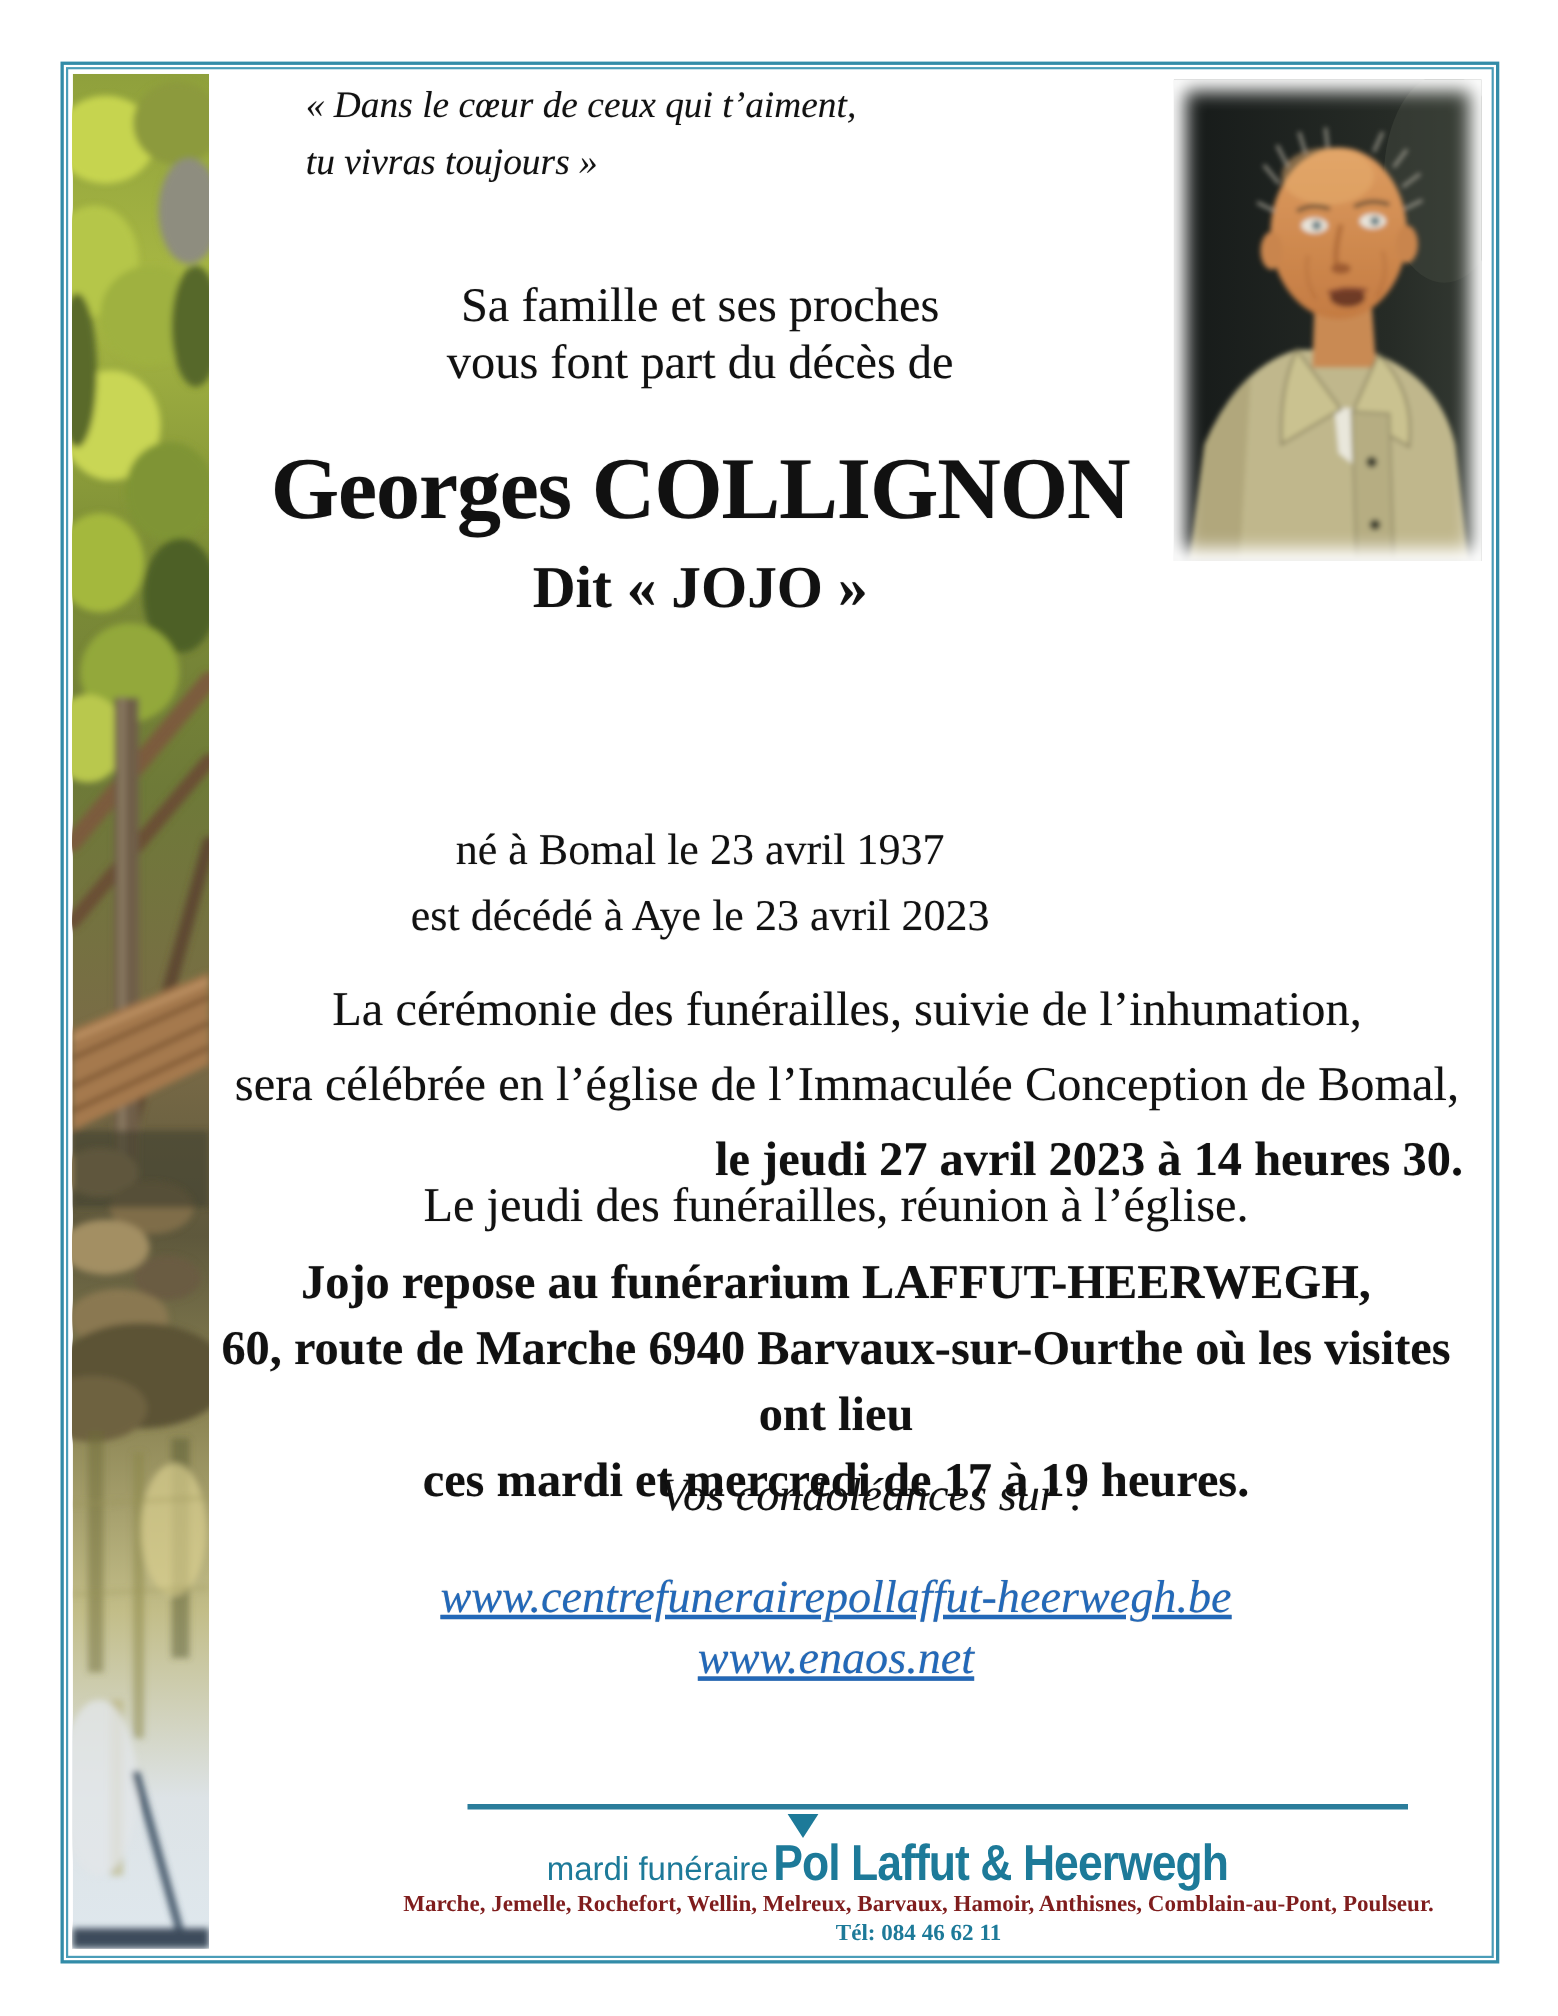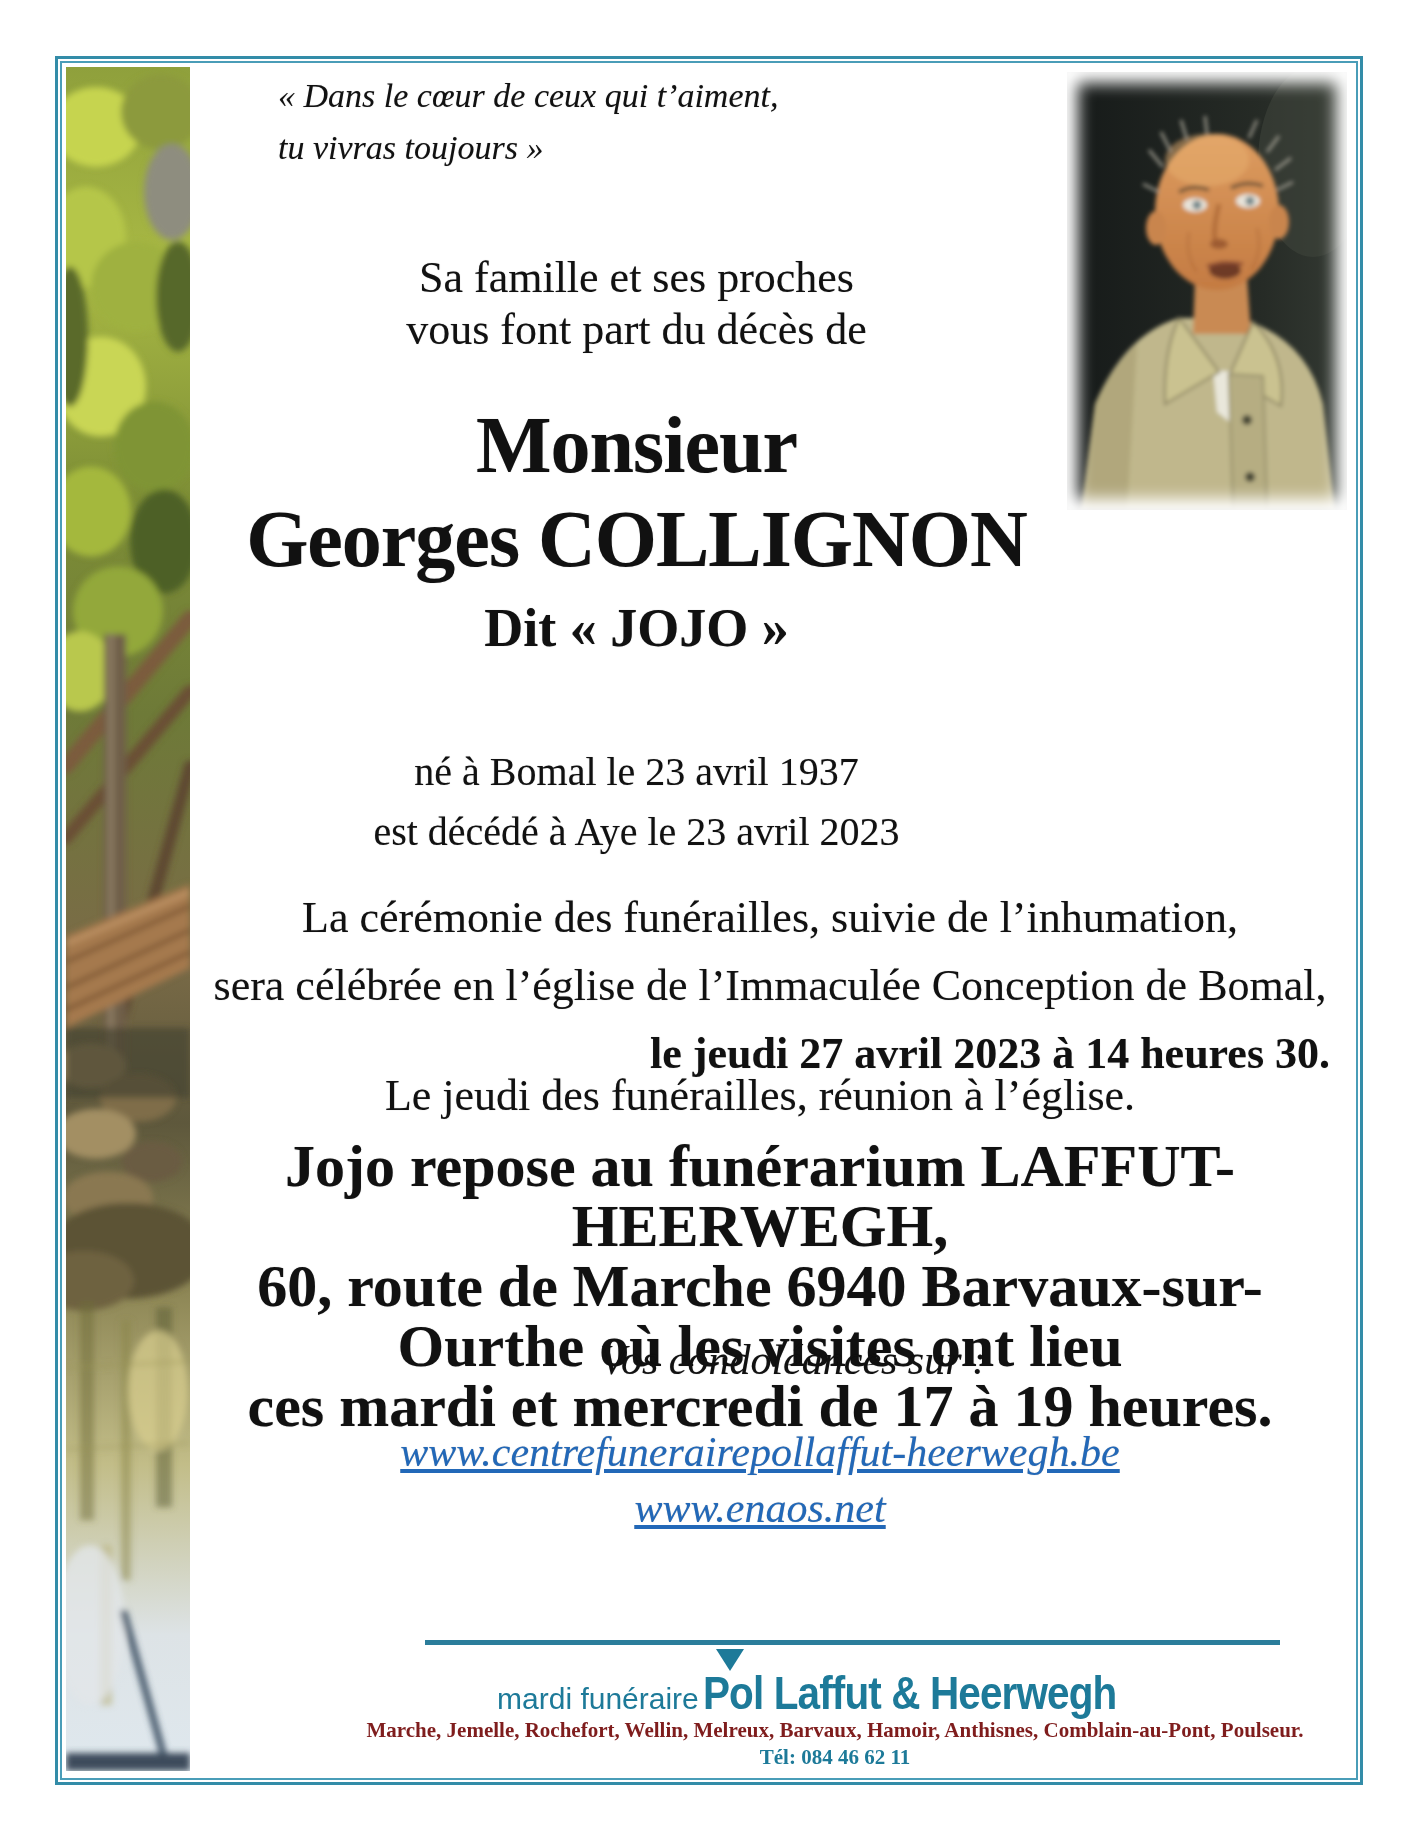--- a/index.html
+++ b/index.html
@@ -40,21 +40,21 @@
     left:278px; top:70px; text-align:left;
     font-size:34px; font-style:italic; line-height:52px;
   }
   .intro   { left:190px; top:252px; width:893px; font-size:44px; line-height:52px; }
   .title-block { left:190px; top:398px; width:893px; font-weight:bold; }
   .title-line  { font-size:80px; line-height:94px; letter-spacing:-1px; }
   .title-nick  { font-size:54px; line-height:84px; }
   .dates   { left:190px; top:742px; width:893px; font-size:40px; line-height:60px; }
   .ceremony{ left:190px; top:884px; width:1140px; font-size:44px; line-height:68px;padding-left:20px; }
   .meeting { left:190px; top:1062px; width:1140px; font-size:44px; line-height:68px; }
-  .repose  { left:190px; top:1136px; width:1140px; font-size:60px; line-height:60px; font-weight:bold; }
+  .repose  { left:190px; top:1136px; width:1140px; font-size:44px; line-height:60px; font-weight:bold; }
   .condolences { left:190px; top:1332px; width:1140px; font-size:42px; font-style:italic; line-height:56px;margin-left:33px; }
   .links   { left:190px; top:1424px; width:1140px; font-size:42px; font-style:italic; line-height:56px; }
   .links a { color:#2268B8; text-decoration:underline; }
   .bold { font-weight:bold;text-align:right; }
 
   
   .footer-rule { position:absolute; left:425px; top:1640px; width:855px; height:5px; background:#2B7D9B; }
   .brand-triangle {
     position:absolute; left:716px; top:1649px; width:0; height:0;
     border-left:14px solid transparent; border-right:14px solid transparent;
@@ -233,21 +233,20 @@
   <div>« Dans le cœur de ceux qui t’aiment,</div>
   <div>tu vivras toujours »</div>
 </div>
 
 <div class="txt intro">
   <div>Sa famille et ses proches</div>
   <div>vous font part du décès de</div>
 </div>
 
 <div class="txt title-block">
-  <div class="title-line">Monsieur</div>
   <div class="title-line">Georges COLLIGNON</div>
   <div class="title-nick">Dit «  JOJO »</div>
 </div>
 
 <div class="txt dates">
   <div>né à Bomal le 23 avril 1937</div>
   <div>est décédé à Aye le 23 avril 2023</div>
 </div>
 
 <div class="txt ceremony">

